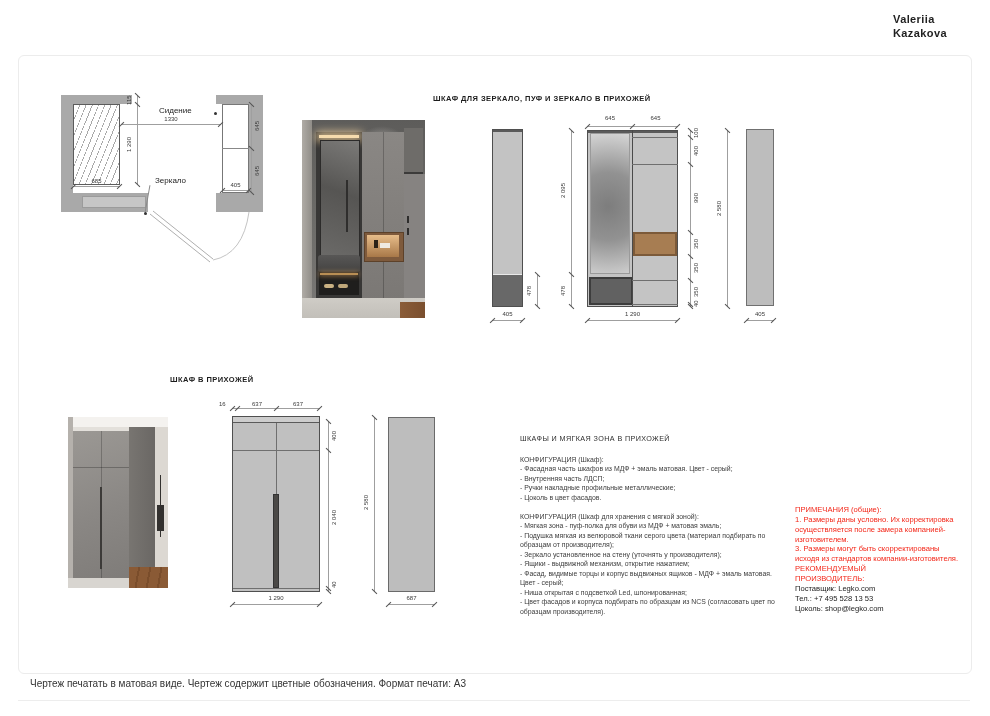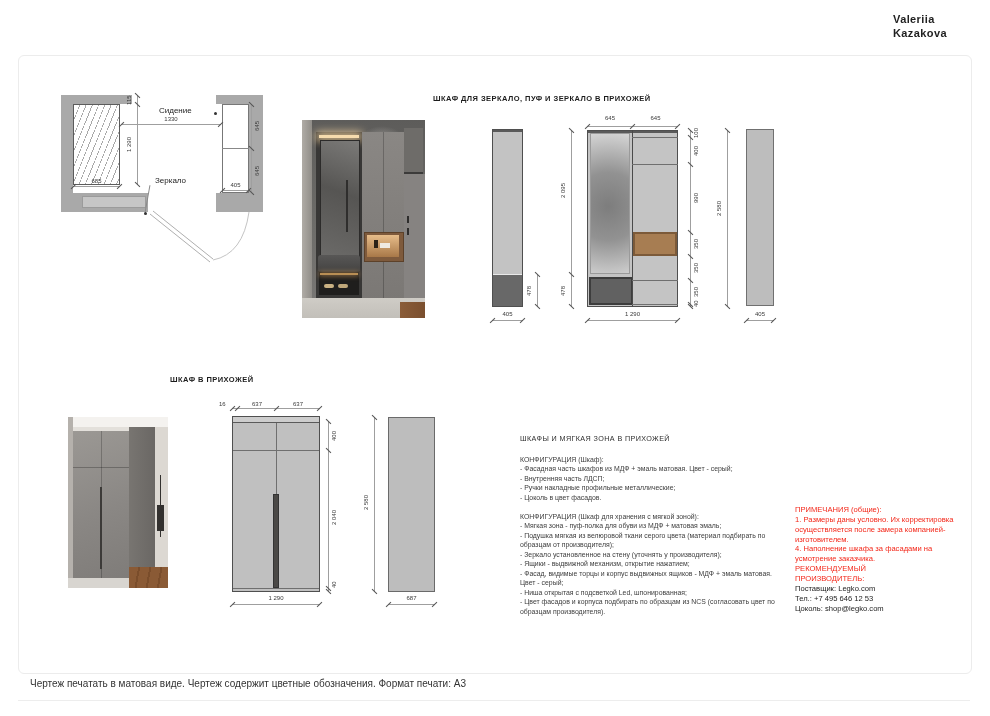--- a/index.html
+++ b/index.html
@@ -257,24 +257,24 @@
       <div>- Ящики - выдвижной механизм, открытие нажатием;</div>
       <div>- Фасад, видимые торцы и корпус выдвижных ящиков - МДФ + эмаль матовая. Цвет - серый;</div>
       <div>- Ниша открытая с подсветкой Led, шпонированная;</div>
       <div>- Цвет фасадов и корпуса подбирать по образцам из NCS (согласовать цвет по образцам производителя).</div>
     </div>
   </div>
 
   <div class="notes">
     <div>ПРИМЕЧАНИЯ (общие):</div>
     <div>1. Размеры даны условно. Их корректировка осуществляется после замера компанией-изготовителем.</div>
-    <div>4. Наполнение шкафа за фасадами на усмотрение заказчика.</div>
+    <div>3. Размеры могут быть скорректированы исходя из стандартов компании-изготовителя.</div>
     <div>РЕКОМЕНДУЕМЫЙ</div>
     <div>ПРОИЗВОДИТЕЛЬ:</div>
     <div class="contact">Поставщик: Legko.com</div>
-    <div class="contact">Тел.: +7 495 646 12 53</div>
+    <div class="contact">Тел.: +7 495 528 13 53</div>
     <div class="contact">Цоколь: shop@legko.com</div>
   </div>
 
   <div class="footer-note">Чертеж печатать в матовая виде. Чертеж содержит цветные обозначения. Формат печати: А3</div>
   <div class="hr" style="left:18px;top:700px;width:952px;"></div>
 
 </div>
 
 </body></html>

